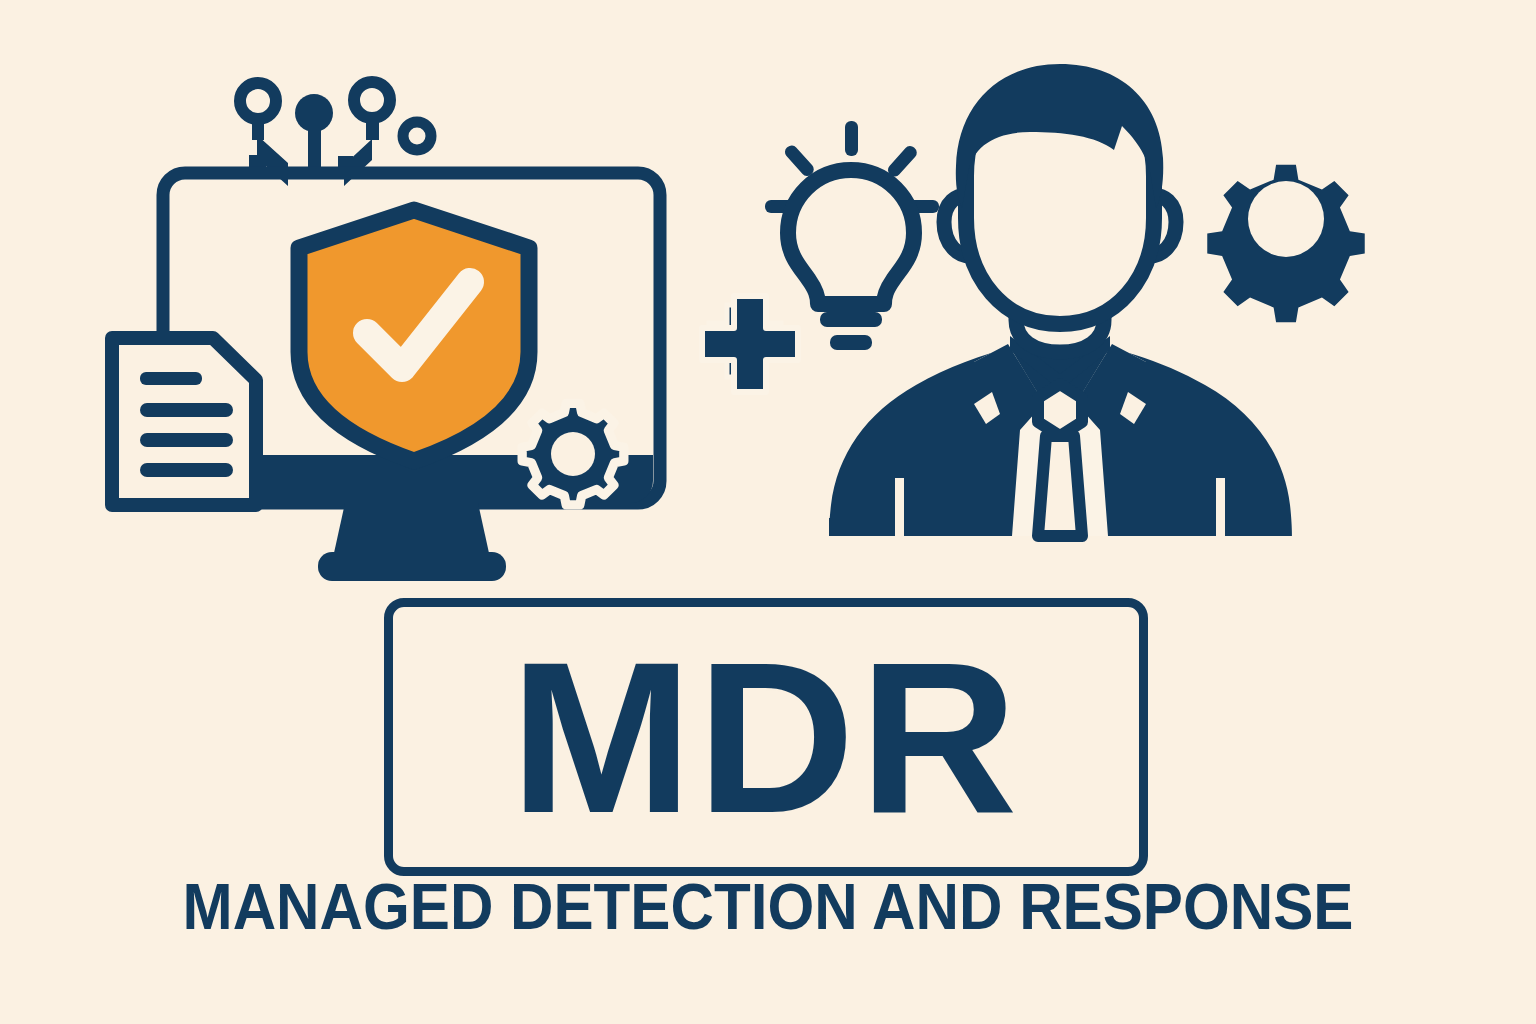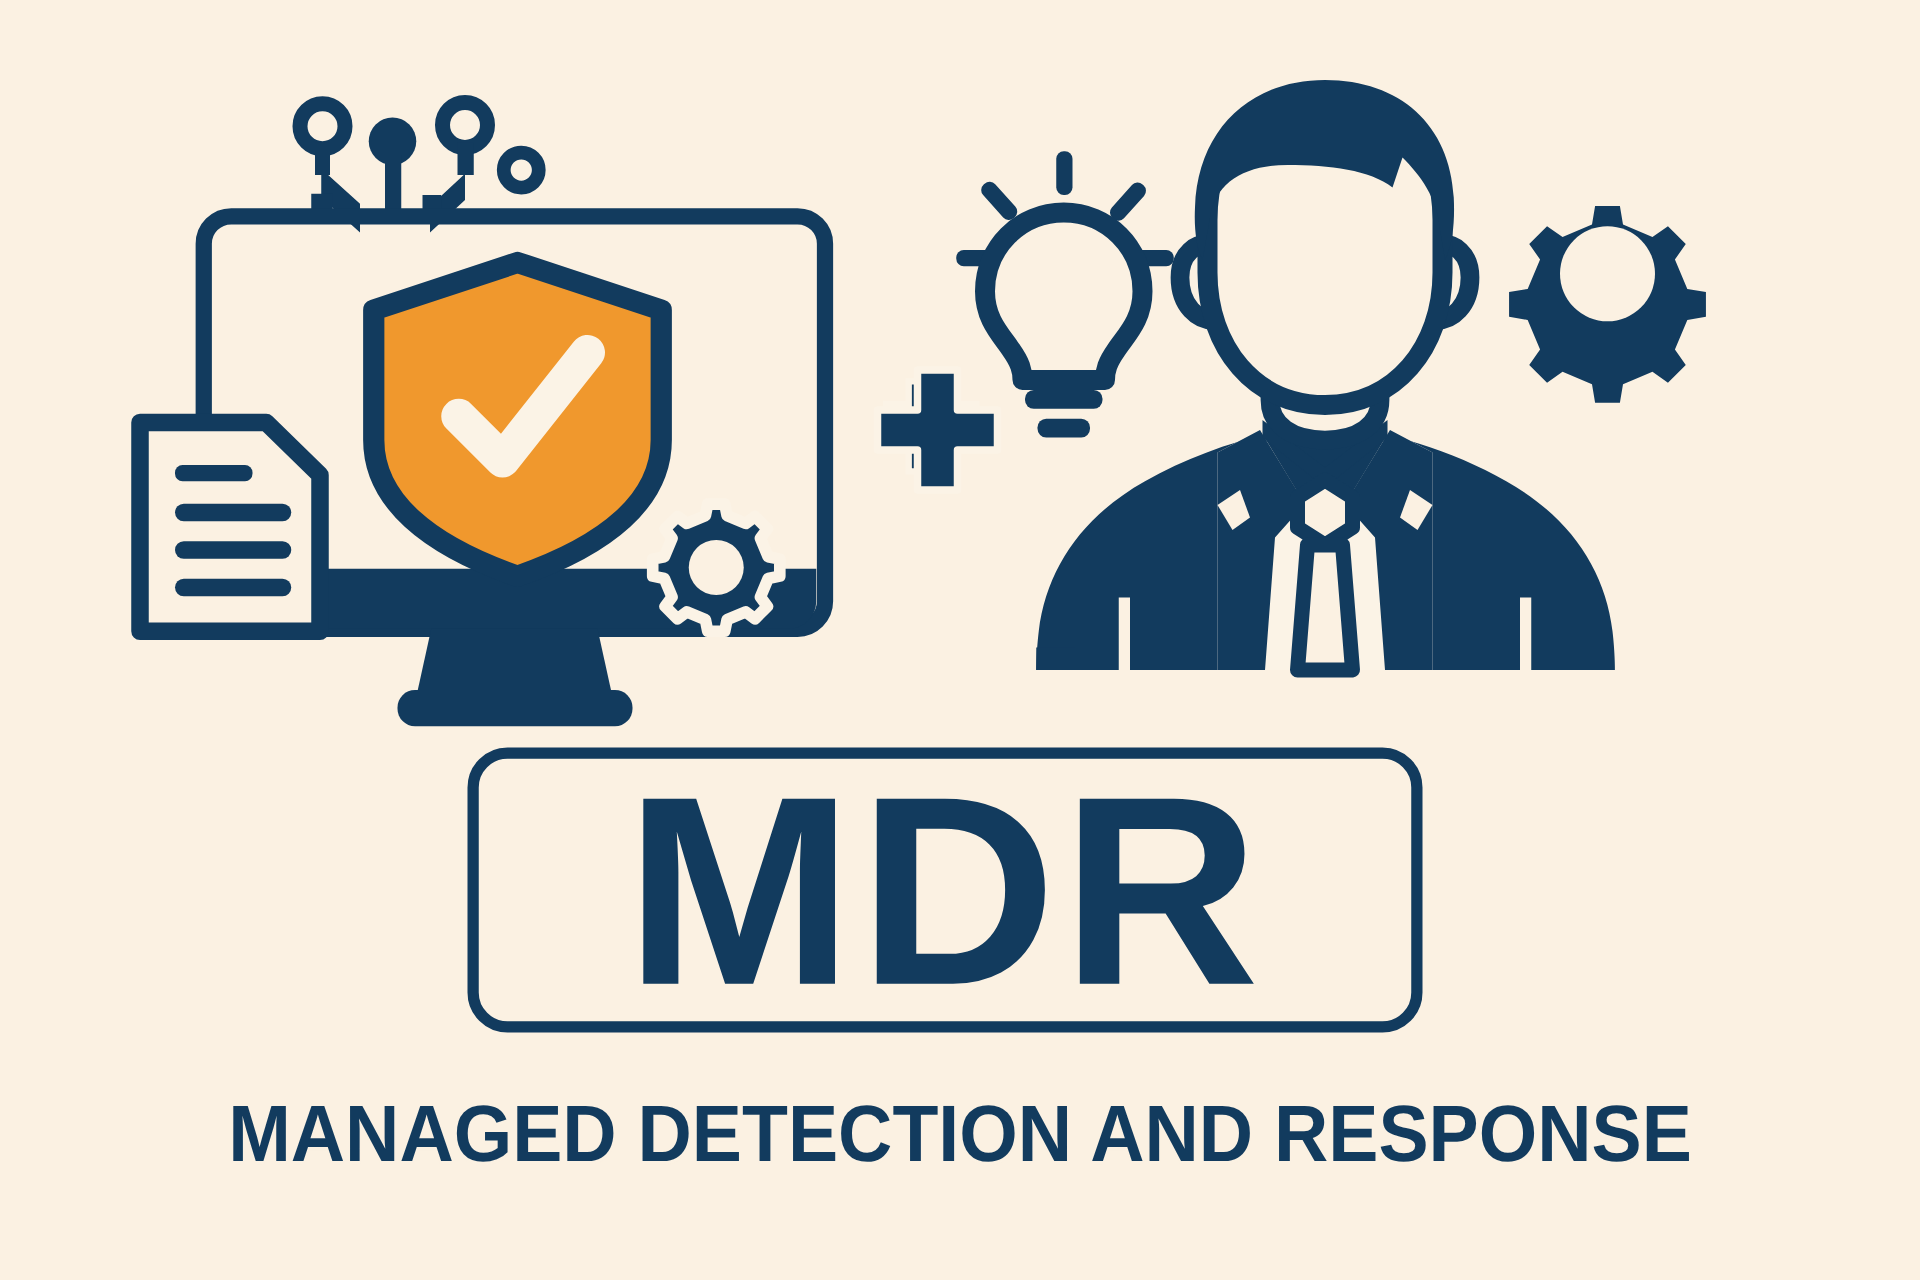--- a/index.html
+++ b/index.html
@@ -23,26 +23,26 @@
   .layer {
     position: absolute;
     top: 0;
     left: 0;
     width: 1536px;
     height: 1024px;
   }
   
   #mdr-box {
     position: absolute;
-    left: 374px;
+    left: 384px;
     top: 598px;
     width: 764px;
-    height: 228px;
+    height: 278px;
     border: 9px solid #123B5E;
-    border-radius: 32px;
+    border-radius: 20px;
     background: #fbf1e2;
     box-sizing: border-box;
     display: flex;
     align-items: center;
     justify-content: center;
   }
   #mdr-text {
     font-family: "Liberation Sans", sans-serif;
     font-weight: bold;
     font-size: 215px;

